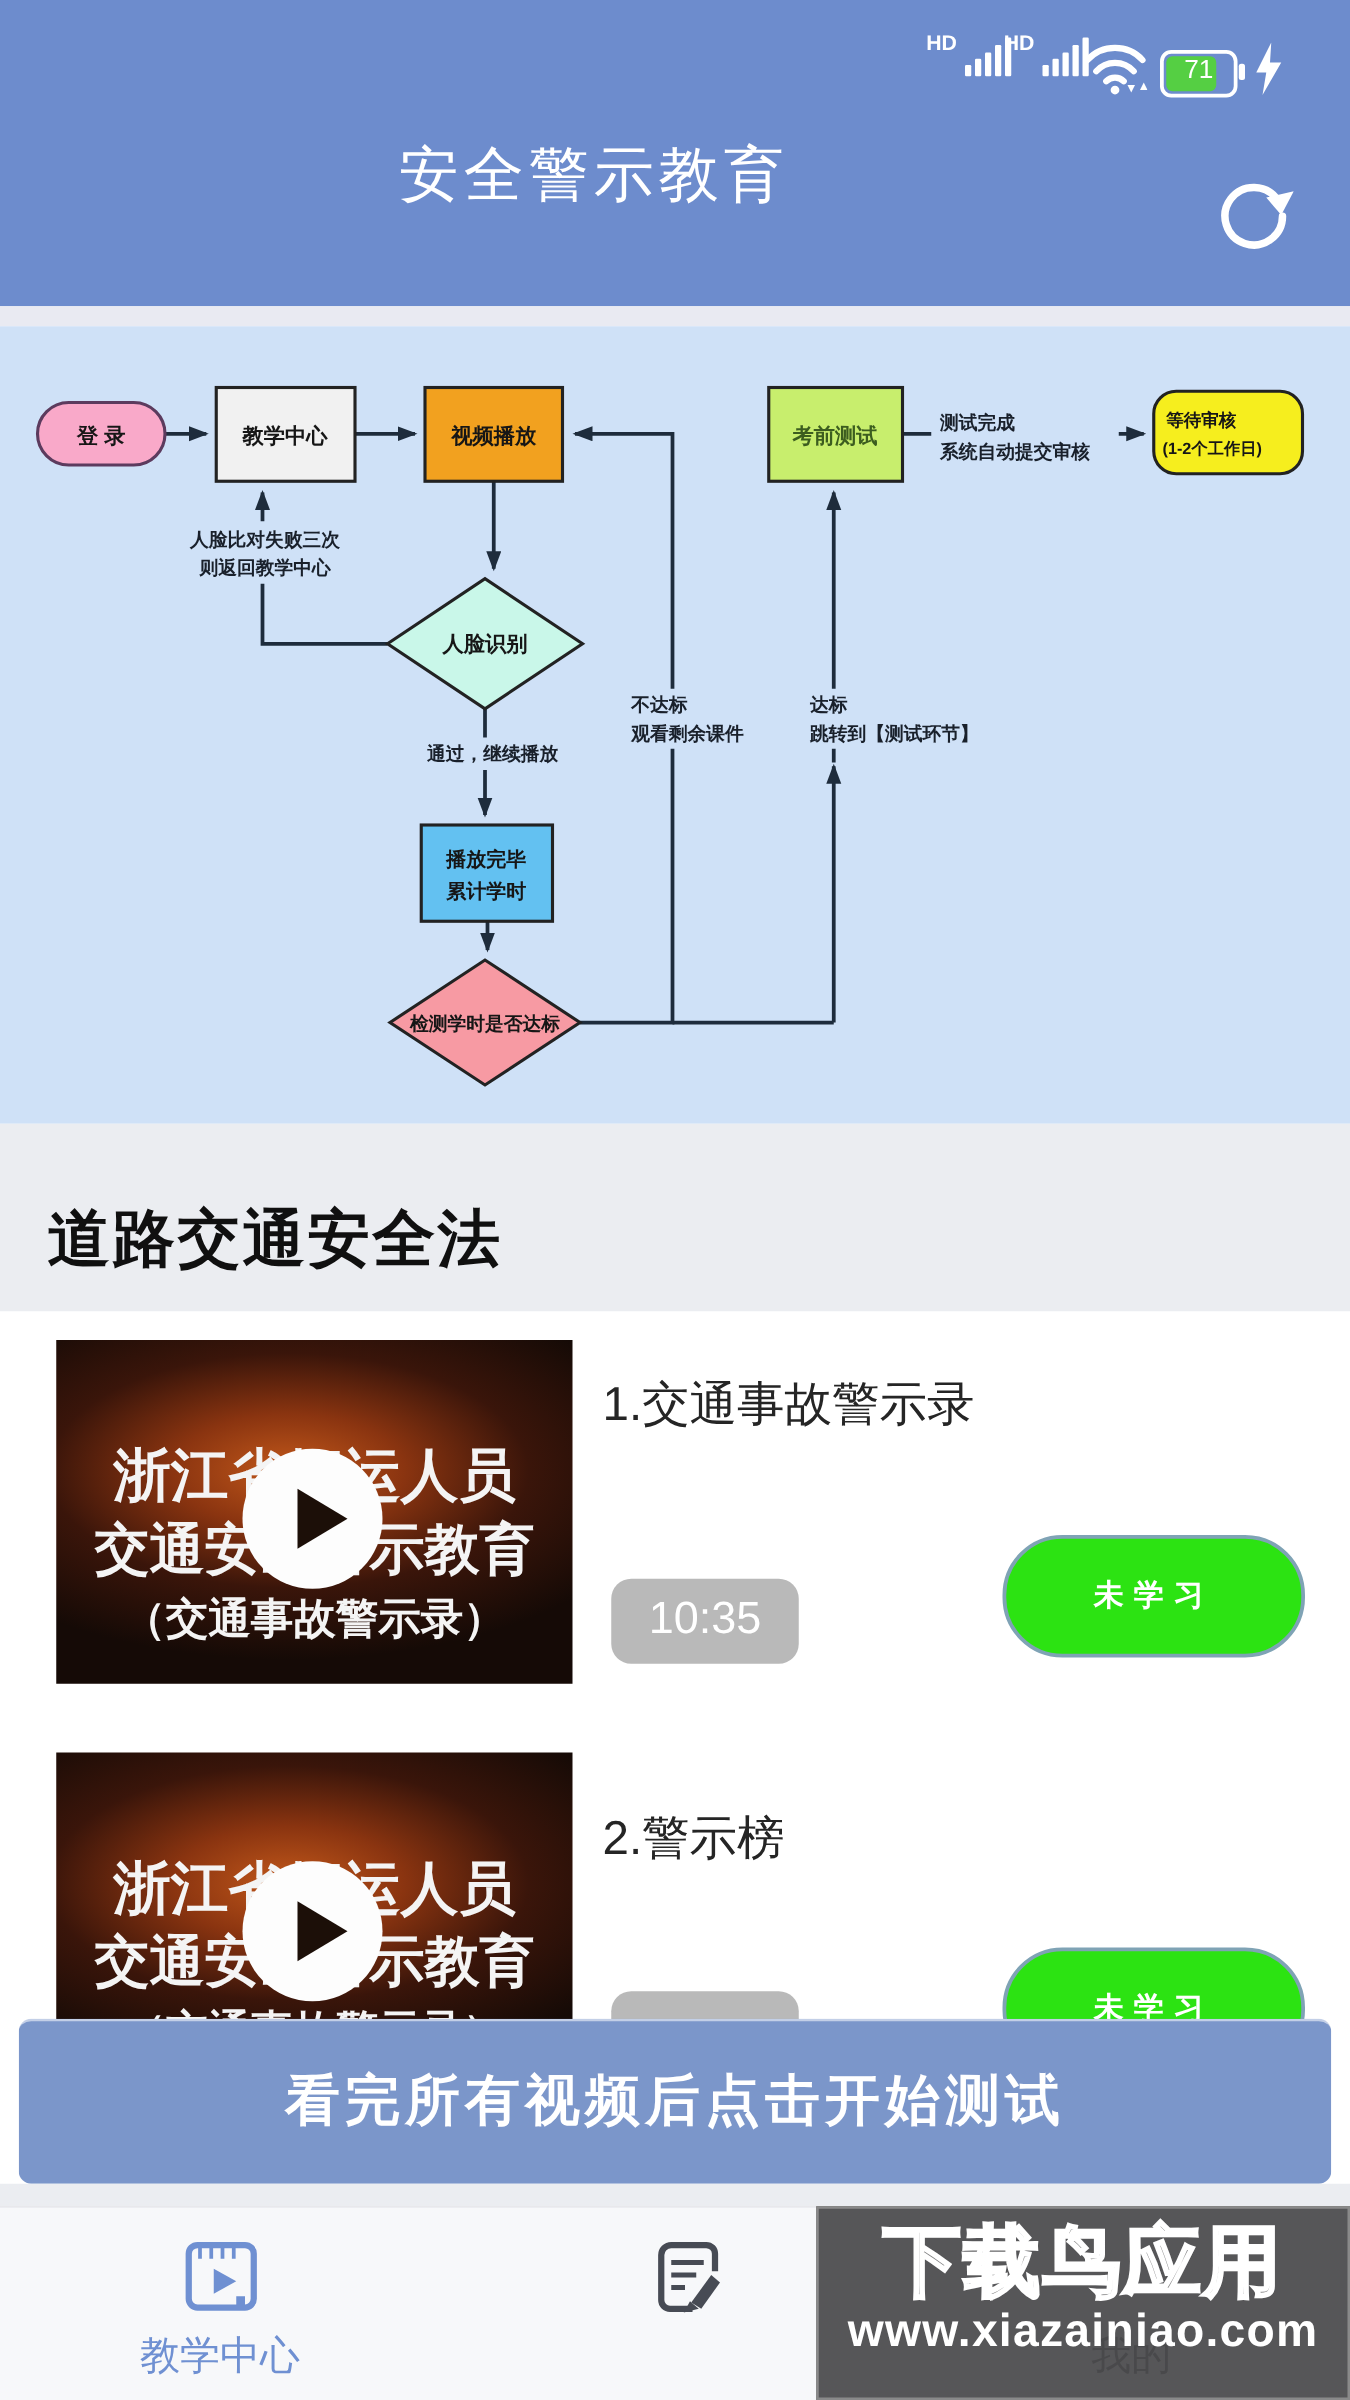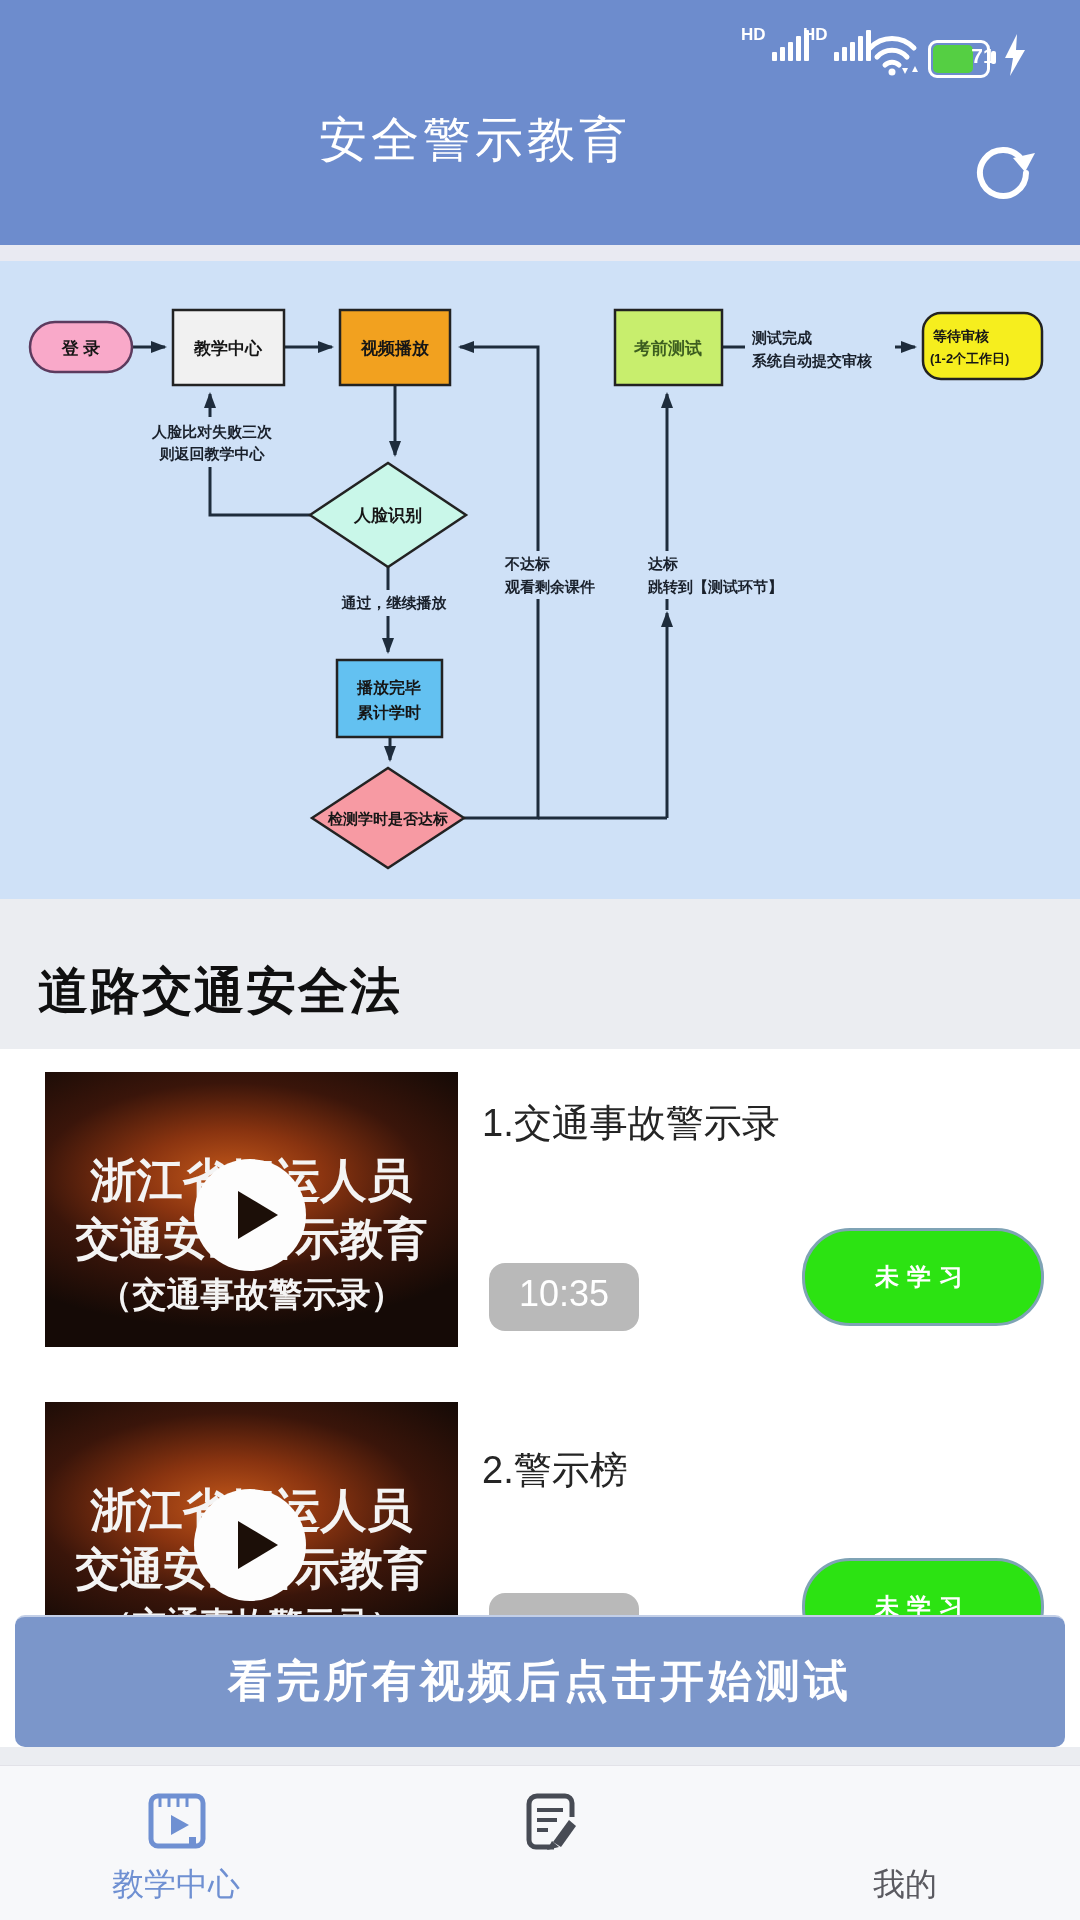--- a/index.html
+++ b/index.html
@@ -8,21 +8,21 @@
   .abs{position:absolute;}
   
   #header{left:0;top:0;width:1080px;height:245px;background:#6d8ccd;color:#fff;}
   #status-time{left:58px;top:30px;font-size:42px;color:#fff;}
   .sig{display:flex;align-items:flex-end;gap:4px;}
   .sig .hd{font-size:17px;font-weight:bold;color:#fff;position:relative;top:-16px;margin-right:2px;}
   .bars{display:flex;align-items:flex-end;gap:3px;}
   .bars i{display:block;width:5px;background:#fff;border-radius:1px;}
   #battery{left:928px;top:40px;width:56px;height:32px;border:3px solid #fff;border-radius:9px;}
   #battery .fill{position:absolute;left:2px;top:2px;bottom:2px;width:71%;background:#55cf43;border-radius:5px;}
-  #battery .pct{position:absolute;left:0;top:1px;width:100%;text-align:center;font-size:21px;color:#fff;font-weight:bold;padding-left:24px;}
+  #battery .pct{position:absolute;left:0;top:1px;width:100%;text-align:center;font-size:21px;color:#fff;font-weight:normal;}
   #battery .nub{position:absolute;right:-9px;top:8px;width:5px;height:13px;background:#fff;border-radius:2px;}
   #app-title{left:0;top:108px;width:950px;text-align:center;font-size:48px;color:#fff;letter-spacing:4px;}
   
   #strip{left:0;top:245px;width:1080px;height:16px;background:#e9eaf2;}
   #flow{left:0;top:261px;width:1080px;height:638px;background:#cfe1f7;}
   #gray-sec{left:0;top:899px;width:1080px;height:150px;background:#ebedf1;}
   #sec-title{left:38px;top:958px;font-size:50px;font-weight:bold;color:#101010;letter-spacing:2px;}
   
   .thumb{width:413px;height:275px;left:45px;overflow:hidden;
      background:radial-gradient(ellipse 75% 55% at 45% 38%,#c2581a 0%,#8a3410 30%,#3a150a 62%,#150a06 100%);}
@@ -230,14 +230,18 @@
         <polygon points="36,54 52,32 59,38 44,59" fill="#474b54"></polygon>
         <polygon points="30,62 35,53 42,59" fill="#474b54"></polygon>
       </svg>
     </div>
 
     <div class="abs" style="left:805px;top:0;width:200px;height:155px;">
       <div class="nav-label" style="left:0;color:#5a5a60;">我的</div>
     </div>
   </div>
 
+  <div id="watermark" class="abs">
+    <div id="wm-big">下载鸟应用</div>
+    <div id="wm-url">www.xiazainiao.com</div>
+  </div>
 
 </div>
 
 </body></html>

